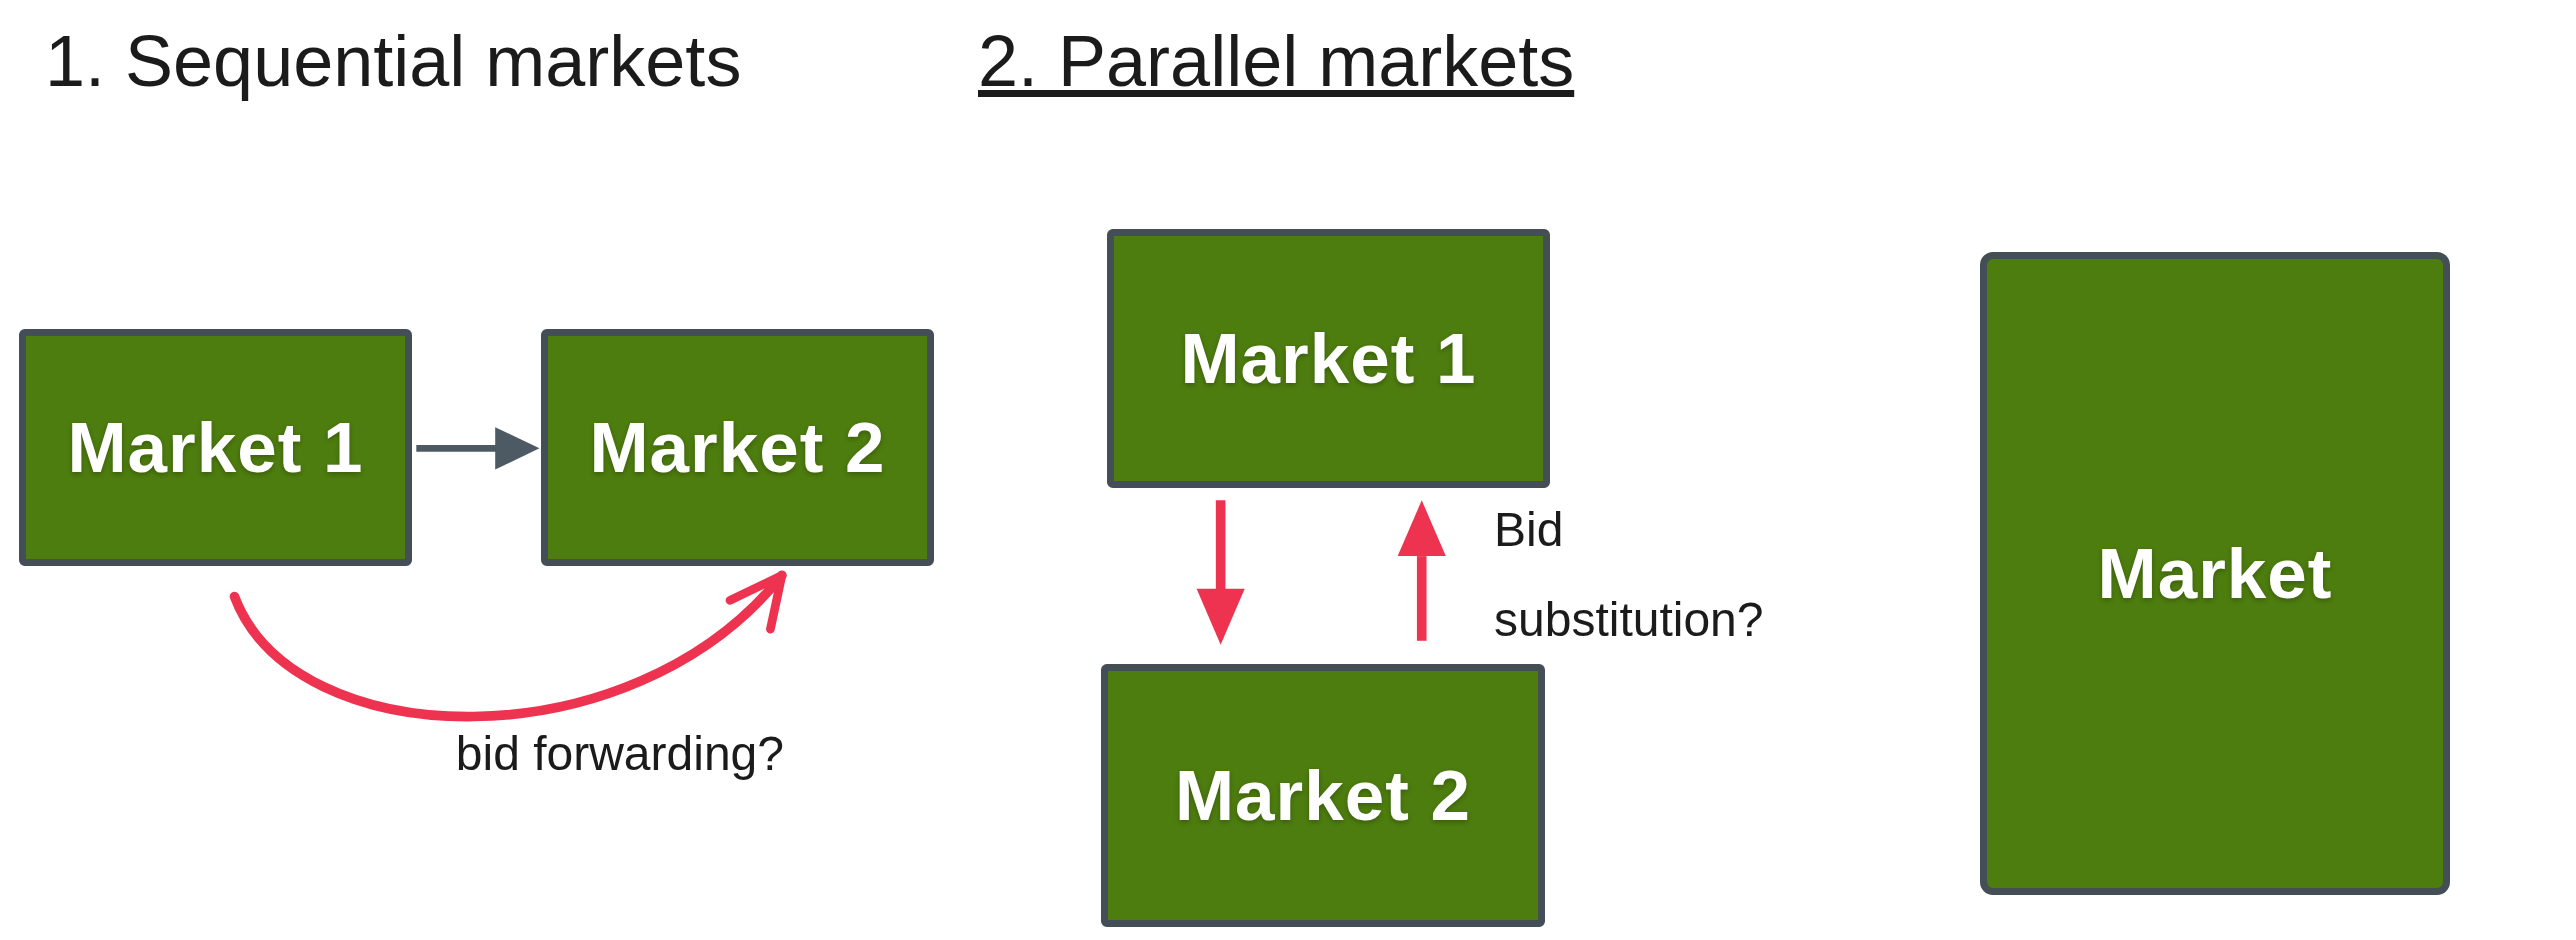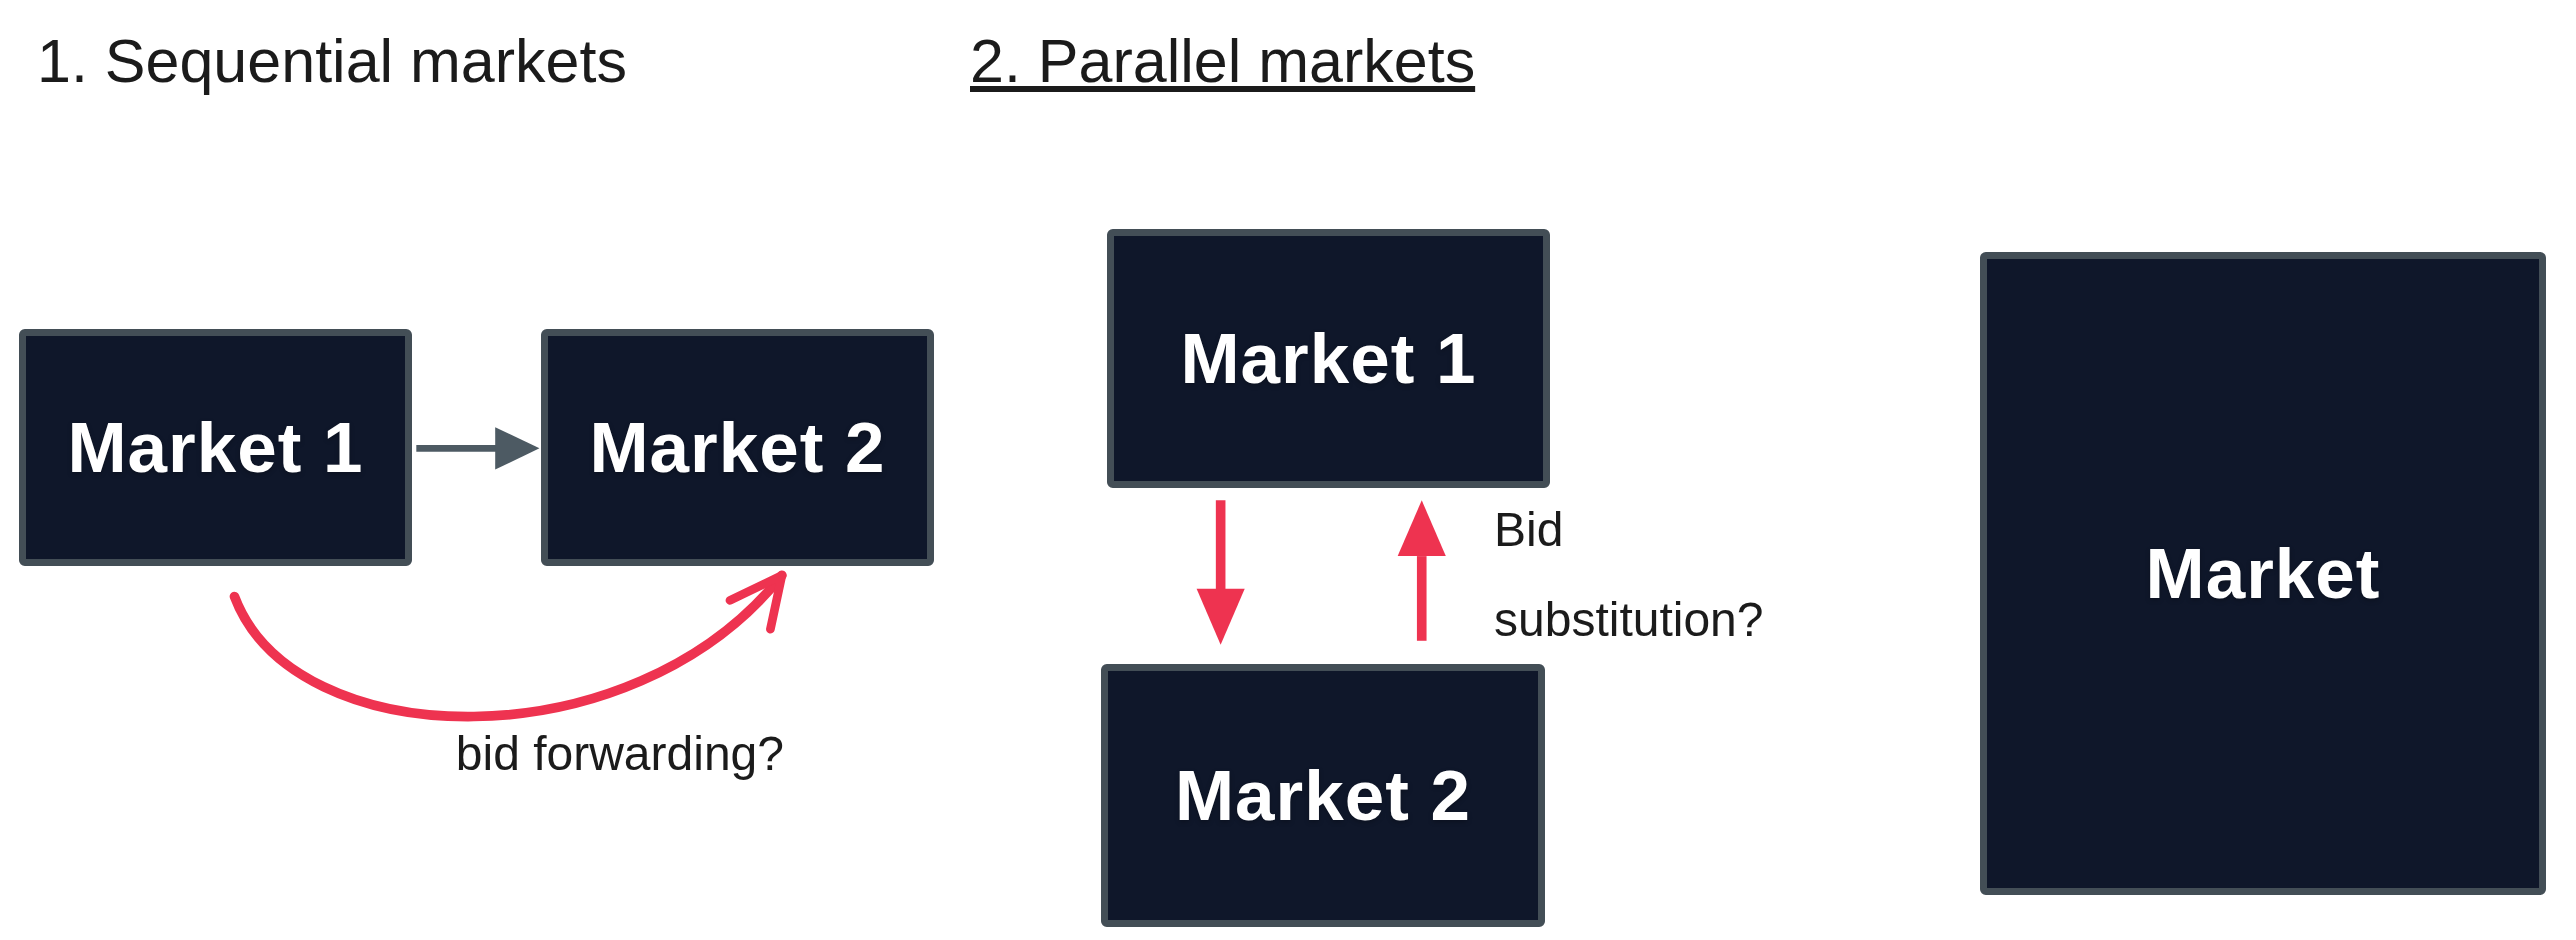--- a/index.html
+++ b/index.html
@@ -11,53 +11,54 @@
   .canvas {
     position: relative;
     width: 2576px;
     height: 940px;
     background: #ffffff;
     overflow: hidden;
   }
   .panel-title {
     position: absolute;
     top: 17.3px;
-    font-size: 61px;
+    font-size: 72px;
     line-height: 89px;
     font-weight: 400;
     color: #1b1b1b;
     white-space: nowrap;
+    margin-left: 8px;
   }
   .t1 { left: 37px; }
   .t2 { left: 970px; text-decoration: underline; }
   .t3 { left: 1798px; }
 
   .market-box {
     position: absolute;
     box-sizing: border-box;
-    background: #0f172a;
+    background: #4d7c0f;
     border: 7.7px solid #434e56;
     border-radius: 5.8px;
     display: flex;
     align-items: center;
     justify-content: center;
   }
   .market-box .box-label {
     color: #ffffff;
     font-weight: bold;
     font-size: 71px;
     letter-spacing: 1px;
     text-shadow: 0 1.9px 5.8px rgba(0,0,0,0.25);
     white-space: nowrap;
   }
   .b1a { left: 19px;   top: 329px; width: 393px; height: 237px; }
   .b1b { left: 541px;  top: 329px; width: 393px; height: 237px; }
   .b2a { left: 1107px; top: 229px; width: 443px; height: 259px; }
   .b2b { left: 1101px; top: 664px; width: 444px; height: 263px; }
-  .b3  { left: 1980px; top: 252px; width: 566px; height: 643px; }
+  .b3  { left: 1980px; top: 252px; width: 470px; height: 643px; border-radius: 13px; }
 
   .overlay {
     position: absolute;
     left: 0; top: 0;
     width: 2576px;
     height: 940px;
     pointer-events: none;
   }
 
   .annotation {

